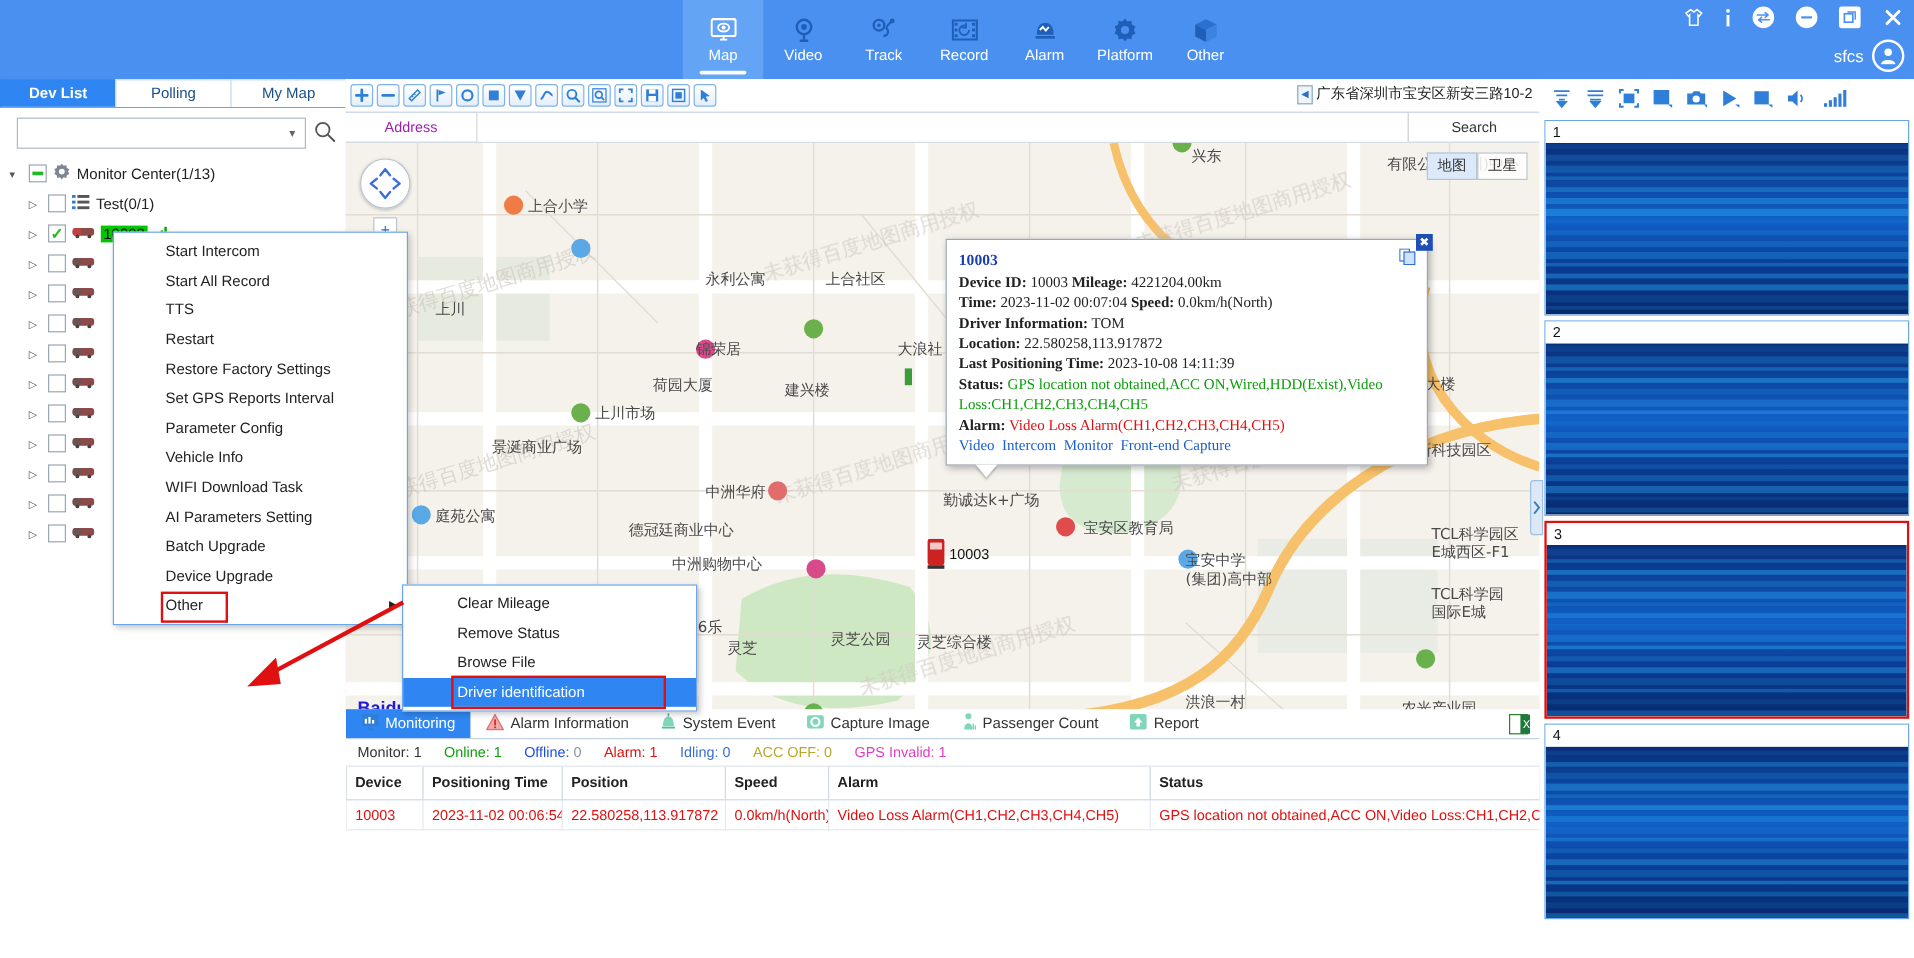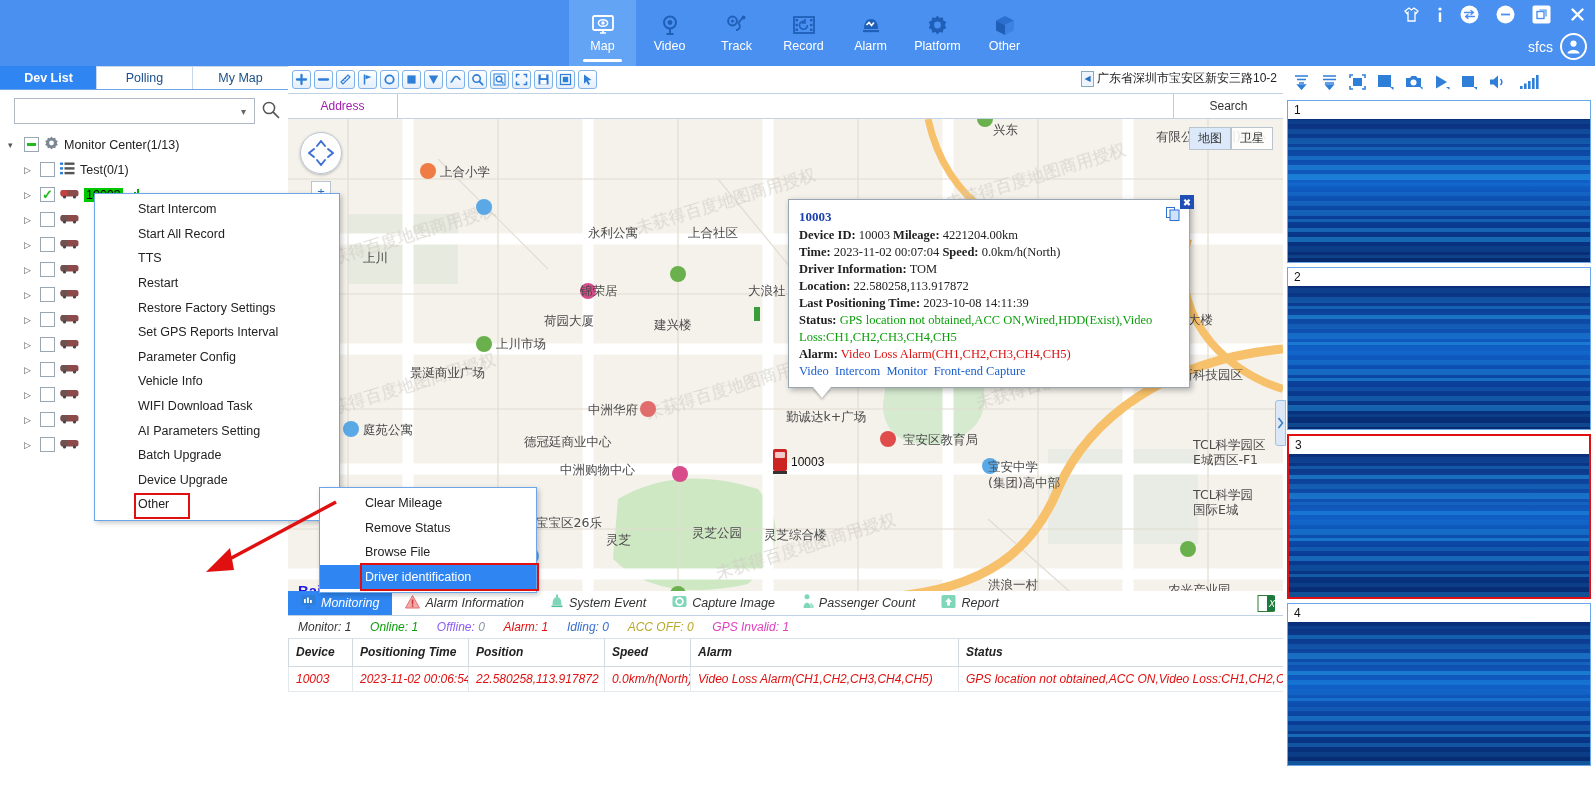--- a/index.html
+++ b/index.html
@@ -151,21 +151,21 @@
     border-left:9px solid transparent; border-right:9px solid transparent; border-top:11px solid #fff;
     filter:drop-shadow(0 2px 1px rgba(0,0,0,.25));
   }
 
   .vehicle-marker { position:absolute; left:481px; top:330px; }
   .vm-label {
     position:absolute; left:22px; top:6px; font-size:12px; color:#111; white-space:nowrap;
   }
 
   
-  .bottom { position:absolute; left:0; top:525px; width:995px; height:207px; background:#fff;font-style:italic; }
+  .bottom { position:absolute; left:0; top:525px; width:995px; height:207px; background:#fff; }
   .btabs { display:flex; height:25px; border-bottom:1px solid #c3d2e2; align-items:stretch; position:relative; }
   .btab {
     display:flex; align-items:center; gap:5px; padding:0 13px; font-size:12.5px;
     cursor:pointer; color:#333;
   }
   .btab.active { background:#2f86f2; color:#fff; }
   .xls-btn {
     position:absolute; right:6px; top:2px; width:21px; height:21px;
     display:flex; align-items:center; justify-content:center; cursor:pointer;
   }
@@ -199,21 +199,21 @@
     background:#dce8f6; border:1px solid #9cc0e6; border-radius:3px 0 0 3px;
     display:flex; align-items:center; justify-content:center; cursor:pointer; z-index:6;
   }
 
   
   .ctxmenu {
     position:absolute; background:#fff; border:1px solid #6aa6e8;
     box-shadow:2px 2px 5px rgba(0,0,0,.22); z-index:40; padding:3px 0;
   }
   .ctx-main { left:94px; top:193px; width:246px; }
-  .ctx-sub  { left:319px; top:487px; width:218px; }
+  .ctx-sub  { left:335px; top:487px; width:246px; }
   .ctxitem {
     height:24.6px; display:flex; align-items:center; padding-left:43px;
     font-size:12.5px; color:#222; cursor:pointer; position:relative; white-space:nowrap;
   }
   .ctx-sub .ctxitem { padding-left:45px; }
   .ctxitem.hl { background:#2f86f2; color:#fff; }
   .ctxitem .arrow { position:absolute; right:8px; font-size:9px; }
   .ctxitem.boxed::before {
     content:""; position:absolute; left:39px; top:1px; width:52px; height:22px;
     border:2px solid #e01010; pointer-events:none;
@@ -880,21 +880,21 @@
       <div class="statline" id="statline">
   <span style="color:#333333">
     <span class="k" style="color:#333333">Monitor:</span>
     <span class="v" style="color:#333333">1</span>
   </span>&nbsp;&nbsp;
   <span style="color:#0b9e0b">
     <span class="k" style="color:#0b9e0b">Online:</span>
     <span class="v" style="color:#0b9e0b">1</span>
   </span>&nbsp;&nbsp;
   <span style="color:#8a96a2">
-    <span class="k" style="color:#8b5cf6">Offline:</span>
+    <span class="k" style="color:#1d4ed8">Offline:</span>
     <span class="v" style="color:#8a96a2">0</span>
   </span>&nbsp;&nbsp;
   <span style="color:#e01010">
     <span class="k" style="color:#e01010">Alarm:</span>
     <span class="v" style="color:#e01010">1</span>
   </span>&nbsp;&nbsp;
   <span style="color:#3a6fd0">
     <span class="k" style="color:#3a6fd0">Idling:</span>
     <span class="v" style="color:#3a6fd0">0</span>
   </span>&nbsp;&nbsp;

